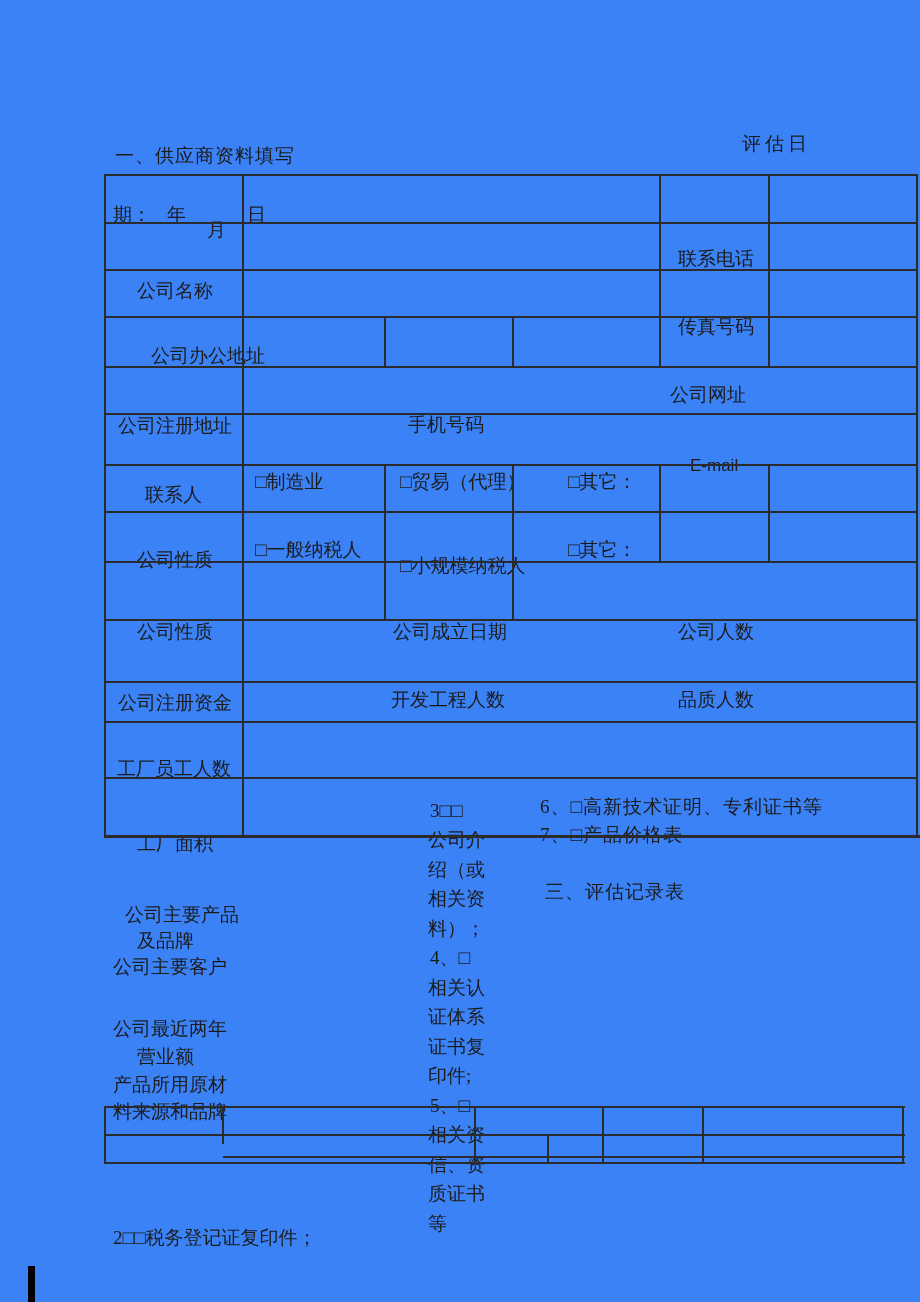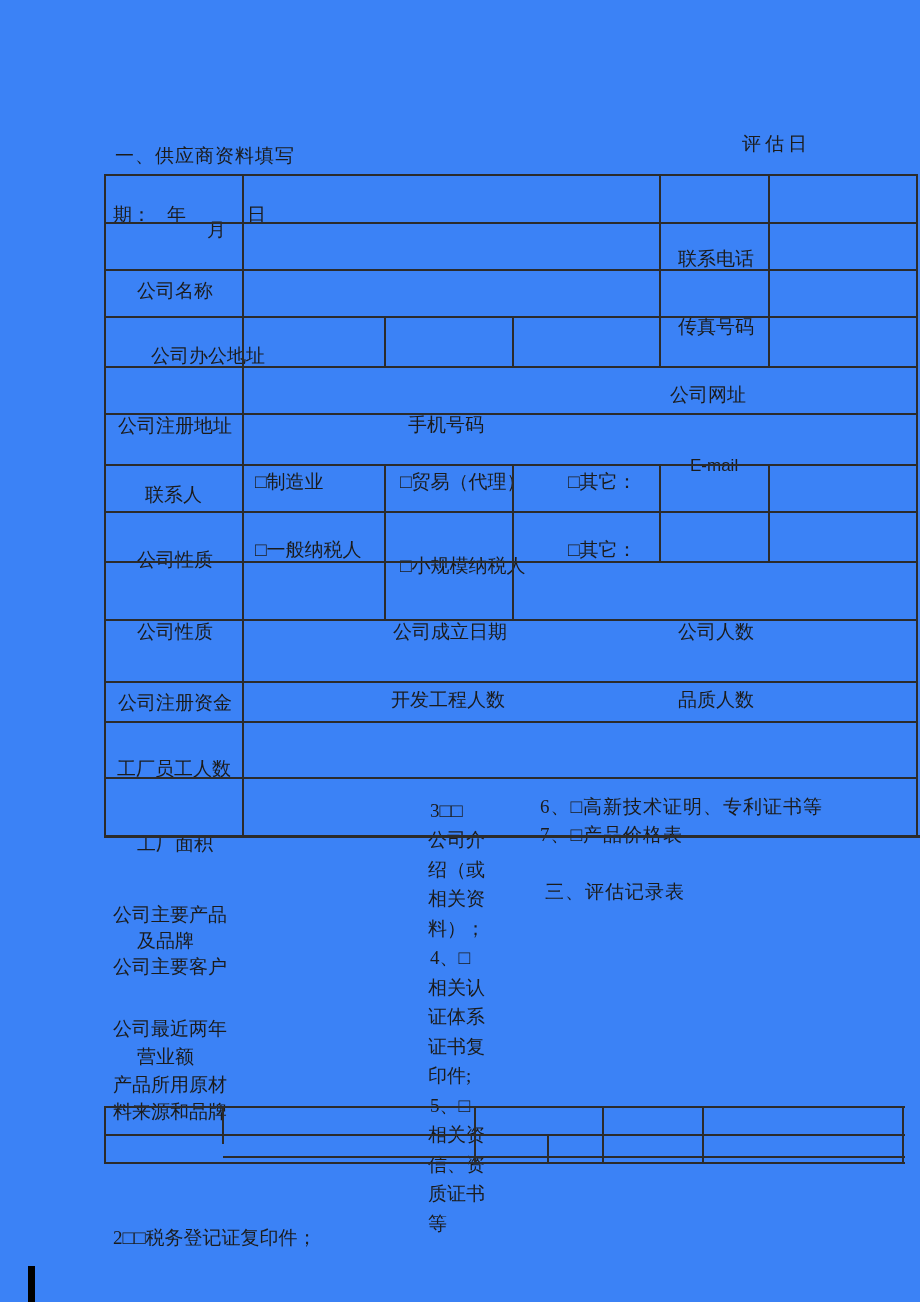--- a/index.html
+++ b/index.html
@@ -49,21 +49,21 @@
   <span class="t" style="left:393px;top:619px;">公司成立日期</span>
   <span class="t" style="left:678px;top:619px;">公司人数</span>
 
   <span class="t" style="left:118px;top:690px;">公司注册资金</span>
   <span class="t" style="left:391px;top:687px;">开发工程人数</span>
   <span class="t" style="left:678px;top:687px;">品质人数</span>
 
   <span class="t" style="left:117px;top:756px;">工厂员工人数</span>
   <span class="t" style="left:137px;top:831px;">工厂面积</span>
 
-  <span class="t" style="left:113px;top:902px;">公司主要产品</span>
+  <span class="t" style="left:125px;top:902px;">公司主要产品</span>
   <span class="t" style="left:137px;top:928px;">及品牌</span>
   <span class="t" style="left:113px;top:954px;">公司主要客户</span>
   <span class="t" style="left:113px;top:1016px;">公司最近两年</span>
   <span class="t" style="left:137px;top:1044px;">营业额</span>
   <span class="t" style="left:113px;top:1072px;">产品所用原材</span>
   <span class="t" style="left:113px;top:1099px;">料来源和品牌</span>
 
   <span class="t" style="left:113px;top:1225px;">2□□税务登记证复印件；</span>
 
   <span class="t" style="left:430px;top:798px;">3□□</span>

